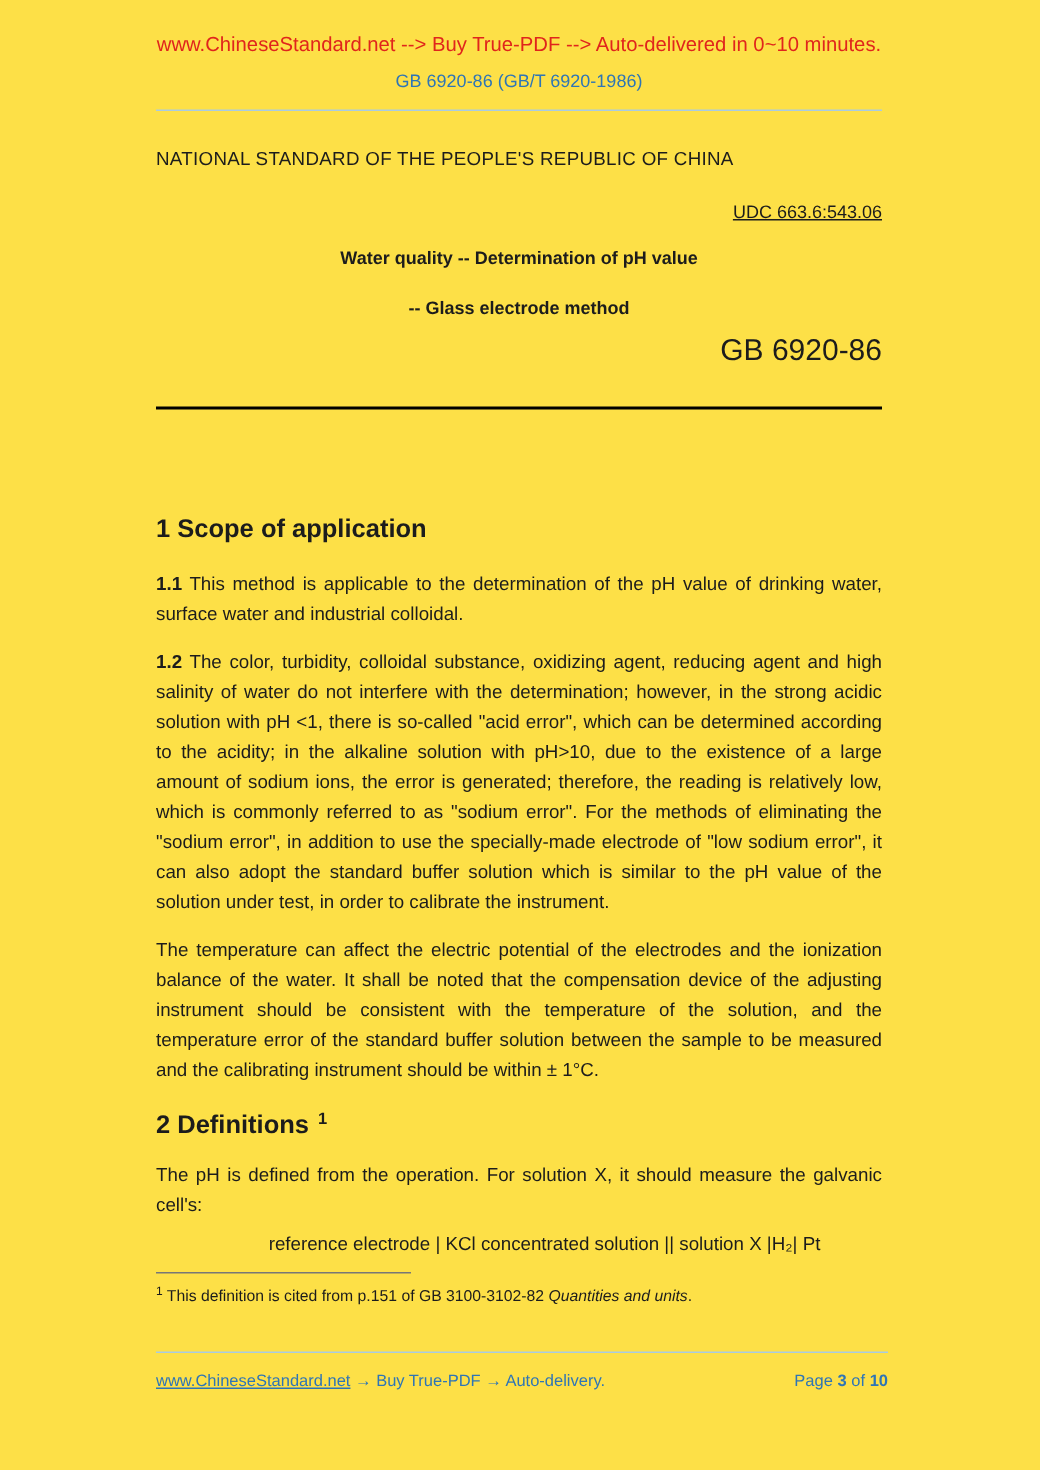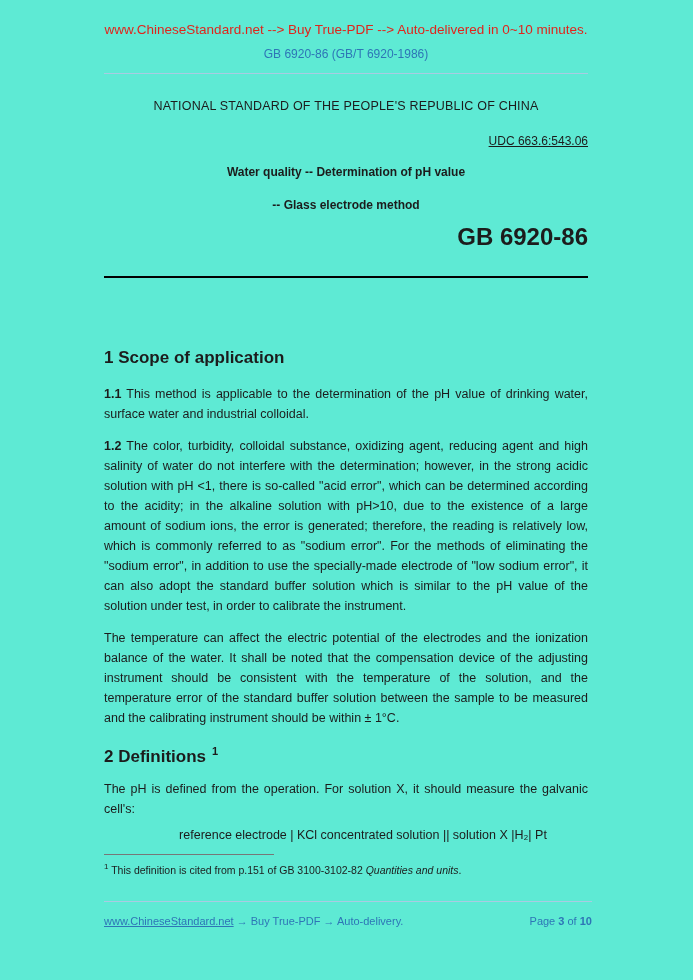--- a/index.html
+++ b/index.html
@@ -1,41 +1,41 @@
 <!DOCTYPE html>
 <html style="--color-red: #e0251c; --color-blue: #2e75b6; --color-lightblue: #a9cbe2;"><head>
 <meta charset="utf-8">
 <style>
   html, body { margin:0; padding:0; background:#ffffff; }
   .page {
     position:relative;
     width:693px; height:980px;
     box-sizing:border-box;
     padding:22px 105px 0 104px;
-    background:#5eead4;
+    background:#fde047;
     font-family:"Liberation Sans","DejaVu Sans",sans-serif;
     color:#1c1c1c;
     overflow:hidden;
   }
   .promo {
     color:var(--color-red,#e0251c);
     font-size:13.5px; line-height:16px;
     text-align:center; white-space:nowrap;
     margin-left:-12px; margin-right:-12px;
   }
   .stdref {
     color:var(--color-blue,#2e75b6);
     font-size:12px; text-align:center; margin-top:9px;
   }
   .rule-light { border-top:1px solid var(--color-lightblue,#a9cbe2); margin-top:12px; }
-  .natl { font-size:12.5px; text-align:center; margin-top:25px; letter-spacing:.2px; }
+  .natl { font-size:12.5px; margin-top:25px; letter-spacing:.2px; }
   .udc  { font-size:12px; text-align:right; margin-top:21px;text-decoration:underline; }
   .title-line { font-size:12px; font-weight:bold; text-align:center; margin:17px 0 0 0; }
   .title-line.second { margin-top:19px; }
-  .gbnum { font-size:24px; font-weight:bold; text-align:right; margin-top:11px; }
+  .gbnum { font-size:20px; font-weight:normal; text-align:right; margin-top:11px; }
   .rule-black { border-top:2px solid #000; margin-top:25px; }
   .sect { font-size:17px; font-weight:bold; margin:70px 0 0 0; }
   .sect.def { margin-top:17px; }
   .sect sup { font-size:11px; margin-left:6px; }
   p.body {
     font-size:12.5px; line-height:20px;
     text-align:justify; margin:16px 0 0 0;
   }
   p.body.tight { margin-top:12px; }
   p.cellline { text-align:center; padding-left:34px; margin-top:6px; }

